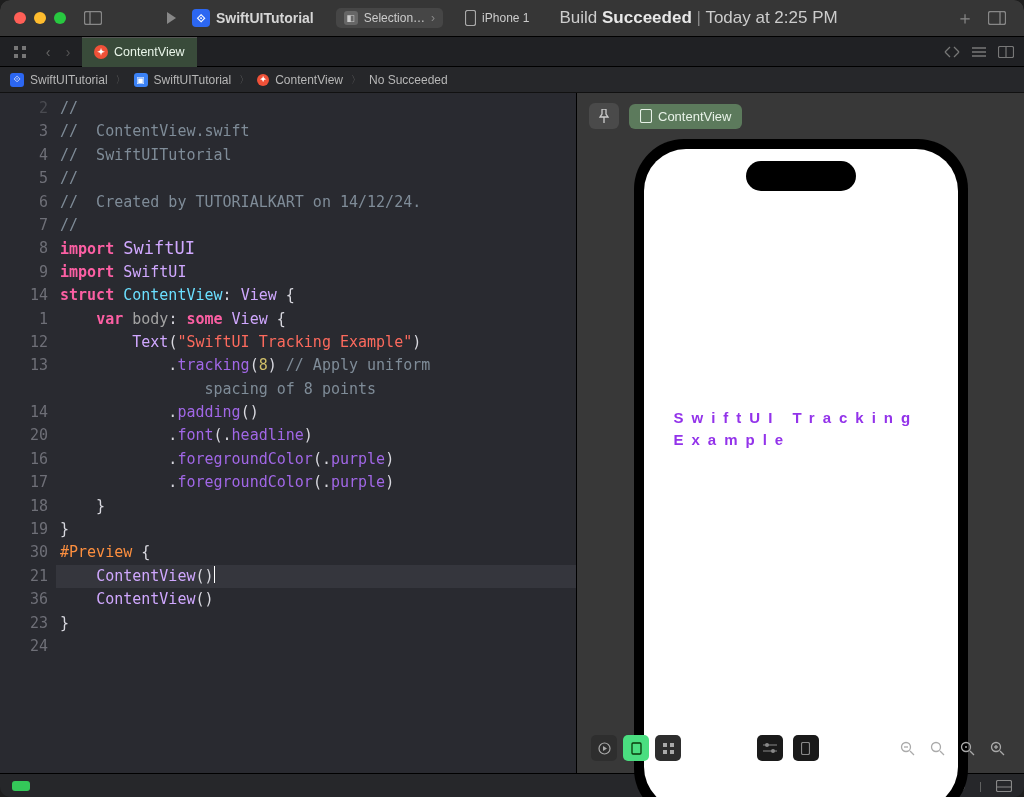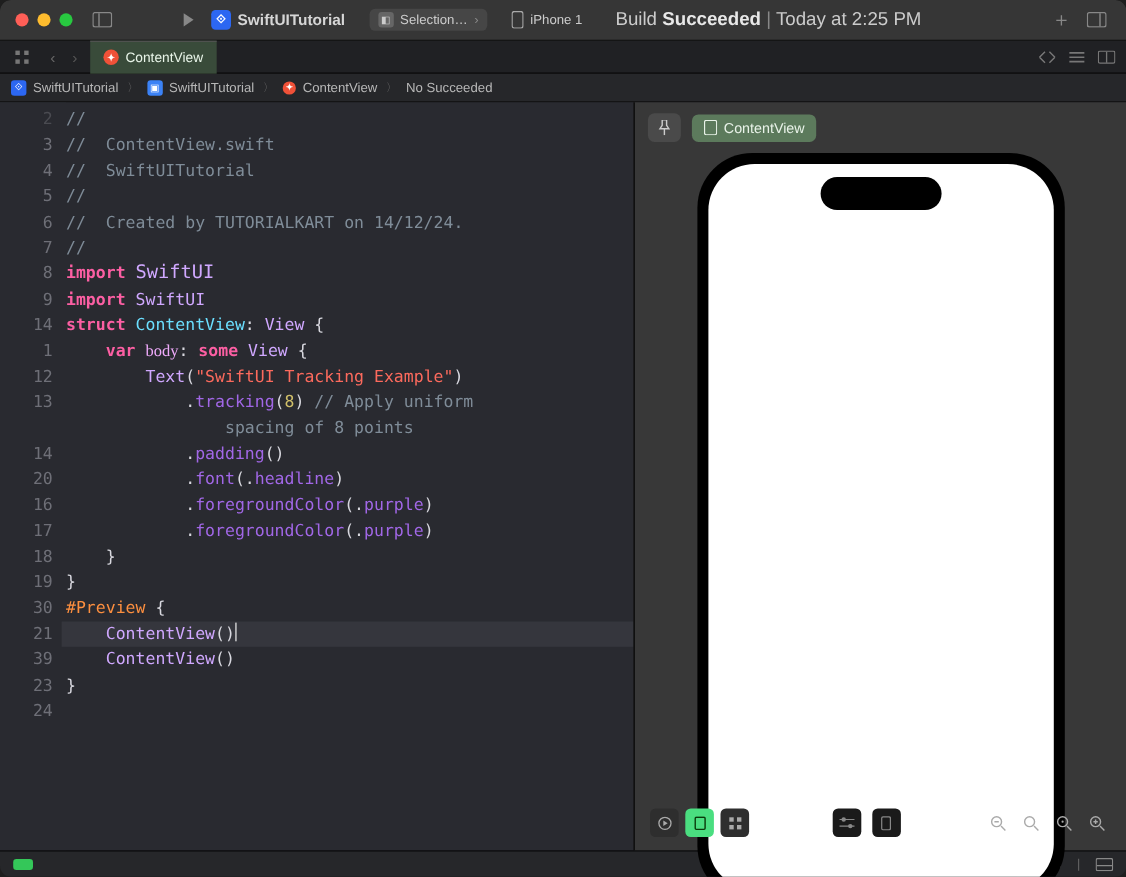--- a/index.html
+++ b/index.html
@@ -89,21 +89,21 @@
   }
   .code .row{ height:23.4px; display:block;}
   .code .hl{ background:#35363d; display:block; margin-left:-4px; padding-left:4px;}
   .tok-comment{ color:#7f8c98;}
   .tok-key{ color:#fc5fa3; font-weight:600;}
   .tok-type2{ color:#d0a8ff;}
   .tok-func{ color:#a167e6;}
   .tok-str{ color:#fc6a5d;}
   .tok-num{ color:#d0bf69;}
   .tok-attr{ color:#fd8f3f;}
-  .tok-var{ color:#f0abfc;font-family:Liberation Serif, serif;}
+  .tok-var{ color:#a3a3a3;}
   .tok-id{ color:#6bdfff;}
   .cursor{ display:inline-block; width:1px; height:17px; background:#fff; vertical-align:-2px; animation:blink 1s step-end infinite;}
   @keyframes blink{50%{opacity:0;}}
   
   .canvas{
     flex:1; background:#383838; position:relative;
     border-left:1px solid #000;
   }
   .canvas-top{
     position:absolute; top:10px; left:12px; display:flex; gap:10px; align-items:center;
@@ -284,21 +284,21 @@
         <div>13</div>
         <div class="wrap"></div>
         <div>14</div>
         <div>20</div>
         <div>16</div>
         <div>17</div>
         <div>18</div>
         <div>19</div>
         <div>30</div>
         <div>21</div>
-        <div>39</div>
+        <div>36</div>
         <div>23</div>
         <div>24</div>
       </div>
     <div class="code" id="code"><span class="row"><span class="tok-comment">//</span></span><span class="row"><span class="tok-comment">//  ContentView.swift</span></span><span class="row"><span class="tok-comment">//  SwiftUITutorial</span></span><span class="row"><span class="tok-comment">//</span></span><span class="row"><span class="tok-comment">//  Created by TUTORIALKART on 14/12/24.</span></span><span class="row"><span class="tok-comment">//</span></span><span class="row"><span class="tok-key">import</span> <span class="tok-type2" style="font-size:17px;font-weight:500;">SwiftUI</span></span><span class="row"><span class="tok-key">import</span> <span class="tok-type2">SwiftUI</span></span><span class="row"><span class="tok-key">struct</span> <span class="tok-id">ContentView</span>: <span class="tok-type2">View</span> {</span><span class="row">    <span class="tok-key">var</span> <span class="tok-var">body</span>: <span class="tok-key">some</span> <span class="tok-type2">View</span> {</span><span class="row">        <span class="tok-type2">Text</span>(<span class="tok-str">"SwiftUI Tracking Example"</span>)</span><span class="row">            .<span class="tok-func">tracking</span>(<span class="tok-num">8</span>) <span class="tok-comment">// Apply uniform</span></span><span class="row"><span class="tok-comment">                spacing of 8 points</span></span><span class="row">            .<span class="tok-func">padding</span>()</span><span class="row">            .<span class="tok-func">font</span>(.<span class="tok-func">headline</span>)</span><span class="row">            .<span class="tok-func">foregroundColor</span>(.<span class="tok-func">purple</span>)</span><span class="row">            .<span class="tok-func">foregroundColor</span>(.<span class="tok-func">purple</span>)</span><span class="row">    }</span><span class="row">}</span><span class="row"><span class="tok-attr">#Preview</span> {</span><span class="row hl">    <span class="tok-type2">ContentView</span>()<span class="cursor"></span></span><span class="row">    <span class="tok-type2">ContentView</span>()</span><span class="row">}</span><span class="row">&nbsp;</span></div>
   </div>
 
   <div class="canvas">
     <div class="canvas-top">
       <div class="pin-btn">
         <svg width="12" height="14" viewBox="0 0 12 14">
@@ -309,20 +309,21 @@
         <svg width="12" height="14" viewBox="0 0 12 14">
             <rect x="0.5" y="0.5" width="11" height="13" rx="1.5" fill="none" stroke="#e8f2e8" stroke-width="1.1"></rect>
           </svg>
         <span>ContentView</span>
       </div>
     </div>
 
     <div class="phone">
       <div class="phone-screen">
         <div class="notch"></div>
+        <div class="preview-text">SwiftUI Tracking Example</div>
       </div>
     </div>
 
     <div class="canvas-bottom">
       <div class="cb-group">
         <div class="cb-btn">
           <svg width="13" height="13" viewBox="0 0 13 13">
               <circle cx="6.5" cy="6.5" r="5.5" fill="none" stroke="#aaa" stroke-width="1.2"></circle>
               <path d="M5 4 L9 6.5 L5 9 Z" fill="#aaa"></path>
             </svg>

